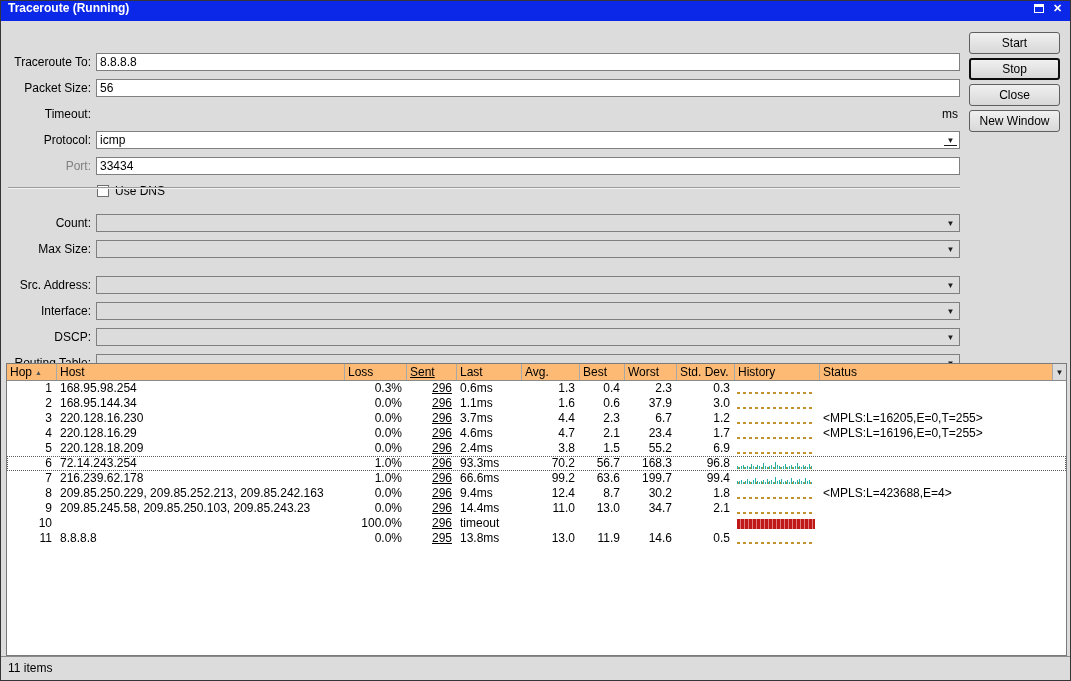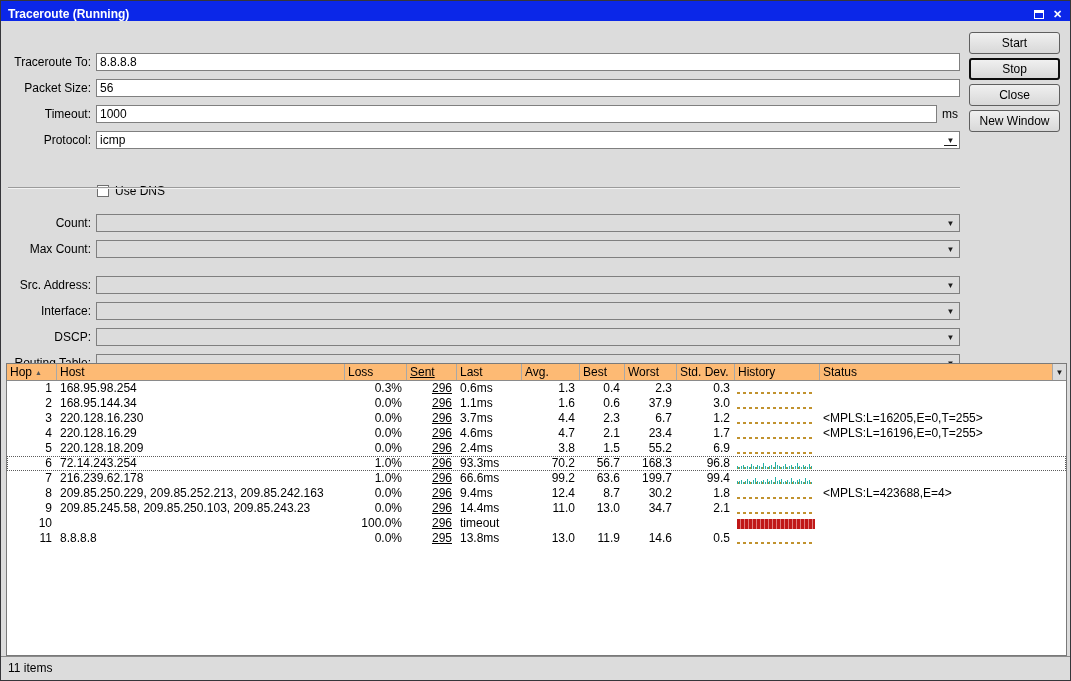--- a/index.html
+++ b/index.html
@@ -9,21 +9,21 @@
   .window {
     position: relative; width: 1071px; height: 681px;
     background: #dcdcdc; border: 1px solid #36363a;
     overflow: hidden; font-size: 12px; color: #000;
   }
 
   
   .titlebar {
     position: absolute; left: 0; top: 0; right: 0; height: 20px;
     background: #0b27e8; color: #fff;
-    display: flex; align-items: flex-end; padding: 0 5px 0 7px;
+    display: flex; align-items: flex-start; padding: 0 5px 0 7px;
   }
   .title-text { font-weight: bold; font-size: 12px; flex: 1; }
   .tb-btn {
     width: 15px; height: 14px; margin-left: 4px;
     display: flex; align-items: center; justify-content: center;
     color: #fff; cursor: default;
   }
   .restore-glyph { display: block; width: 10px; height: 9px; border: 1px solid #fff; border-top: 3px solid #fff; }
   .close-glyph::before { content: '✕'; font-size: 11px; font-weight: bold; line-height: 14px; }
 
@@ -145,50 +145,53 @@
     <input class="ftext w-full" value="8.8.8.8" style="">
   </div>
 
   <div class="frow" style="top:57px">
     <span class="flabel">Packet Size:</span>
     <input class="ftext w-full" value="56" style="">
   </div>
 
   <div class="frow" style="top:83px">
     <span class="flabel">Timeout:</span>
-    <input class="ftext w-ms" value="1000" style="">
     <span class="ms-unit">ms</span>
   </div>
 
   <div class="frow" style="top:109px">
     <span class="flabel">Protocol:</span>
     <div class="fcombo w-full">
       <span>icmp</span>
       <span class="combo-arrow underlined"></span>
     </div>
   </div>
 
+  <div class="frow" style="top:135px">
+    <span class="flabel disabled">Port:</span>
+    <input class="ftext w-full" value="33434" style="">
+  </div>
 
   <div class="frow" style="top:160px">
     <span class="checkbox"></span>
     <span class="cb-label">Use DNS</span>
   </div>
 
   <div class="separator"></div>
 
   <div class="frow" style="top:192px">
     <span class="flabel">Count:</span>
     <div class="fcombo gray w-full">
       <span></span>
       <span class="combo-arrow"></span>
     </div>
   </div>
 
   <div class="frow" style="top:218px">
-    <span class="flabel">Max Count:</span>
+    <span class="flabel">Max Size:</span>
     <div class="fcombo gray w-full">
       <span></span>
       <span class="combo-arrow"></span>
     </div>
   </div>
 
   <div class="frow" style="top:254px">
     <span class="flabel">Src. Address:</span>
     <div class="fcombo gray w-full">
       <span></span>

